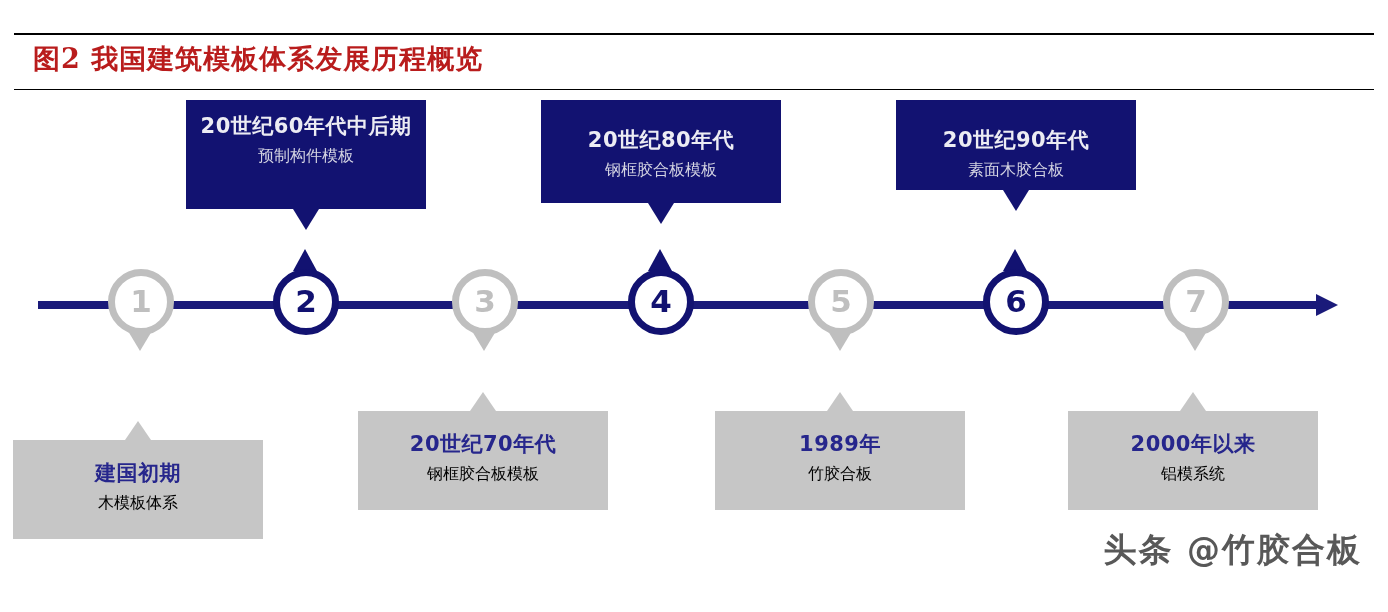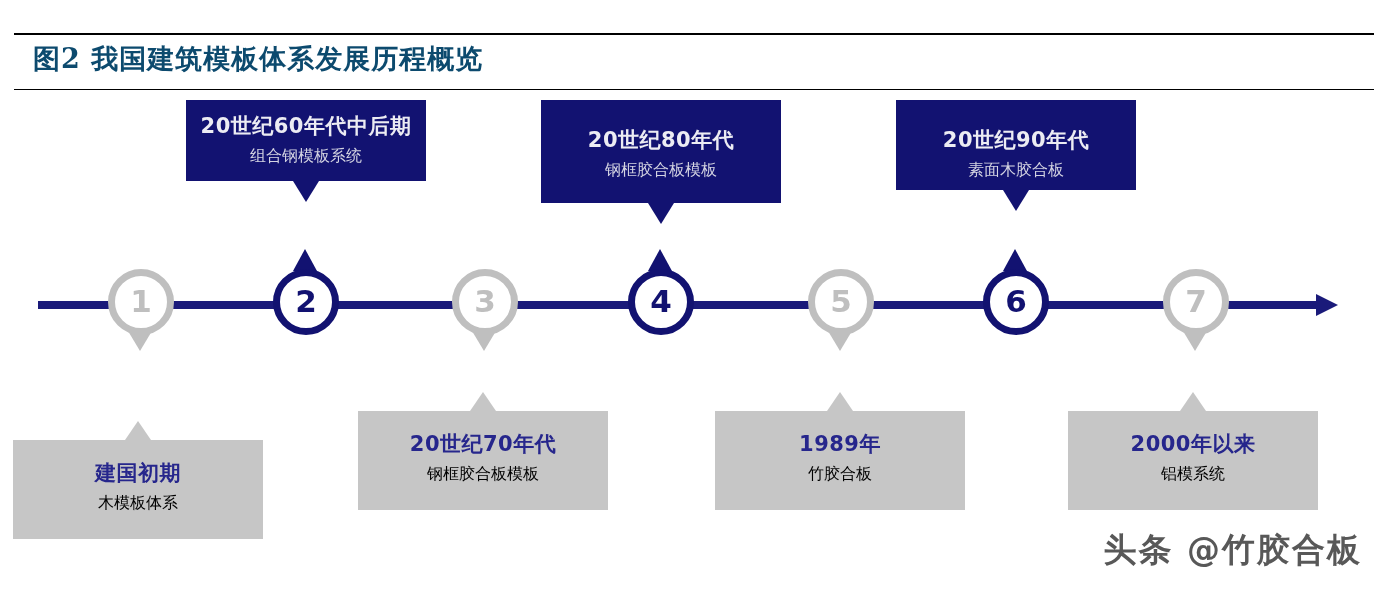--- a/index.html
+++ b/index.html
@@ -32,21 +32,21 @@
   .title-rule.top  { top: 33px; height: 2px; }
   .title-rule.bottom { top: 89px; height: 1px; background:#000; }
 
   #figure-title {
     position: absolute;
     left: 33px;
     top: 41px;
     font-family: "DejaVu Serif", "Liberation Serif", serif;
     font-size: 27px;
     font-weight: bold;
-    color: #0c4a6e;
+    color: #b91c1c;
     letter-spacing: 1px;
     white-space: nowrap;
   }
 
   
   #timeline-axis {
     position: absolute;
     left: 38px;
     top: 299px;
     width: 1300px;
@@ -197,23 +197,23 @@
 </style>
 </head>
 <body>
 
 <div id="figure-root">
 
   <div class="title-rule top"></div>
   <div id="figure-title">图2  我国建筑模板体系发展历程概览</div>
   <div class="title-rule bottom"></div>
 
-  <div class="card blue" style="left:186px; top:100px; width:240px; height:81px;">
+  <div class="card blue" style="left:186px; top:100px; width:240px; height:109px;">
     <div class="card-title">20世纪60年代中后期</div>
-    <div class="card-sub">组合钢模板系统</div>
+    <div class="card-sub">预制构件模板</div>
     <div class="tail"></div>
   </div>
 
   <div class="card blue" style="left:541px; top:100px; width:240px; height:103px;">
     <div class="card-title" style="margin-top:14px;">20世纪80年代</div>
     <div class="card-sub">钢框胶合板模板</div>
     <div class="tail"></div>
   </div>
 
   <div class="card blue" style="left:896px; top:100px; width:240px; height:90px;">

